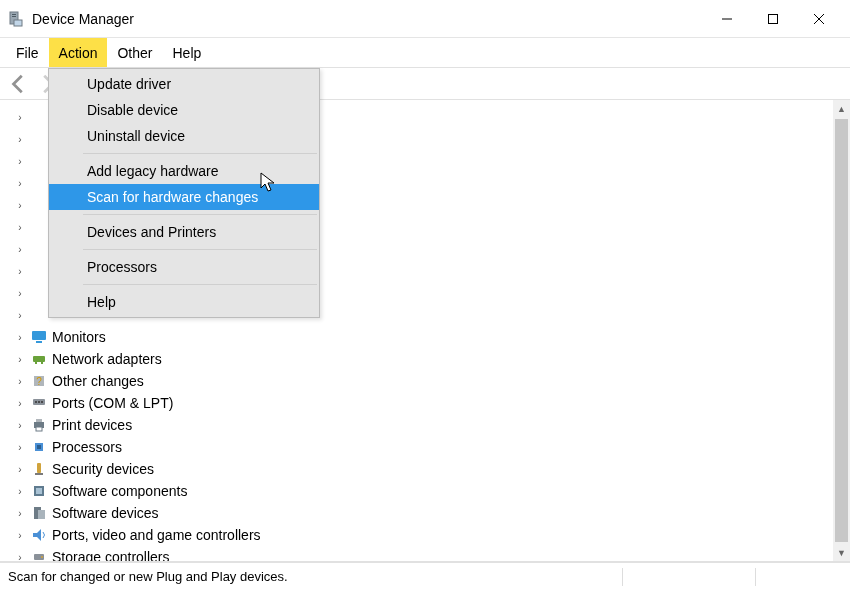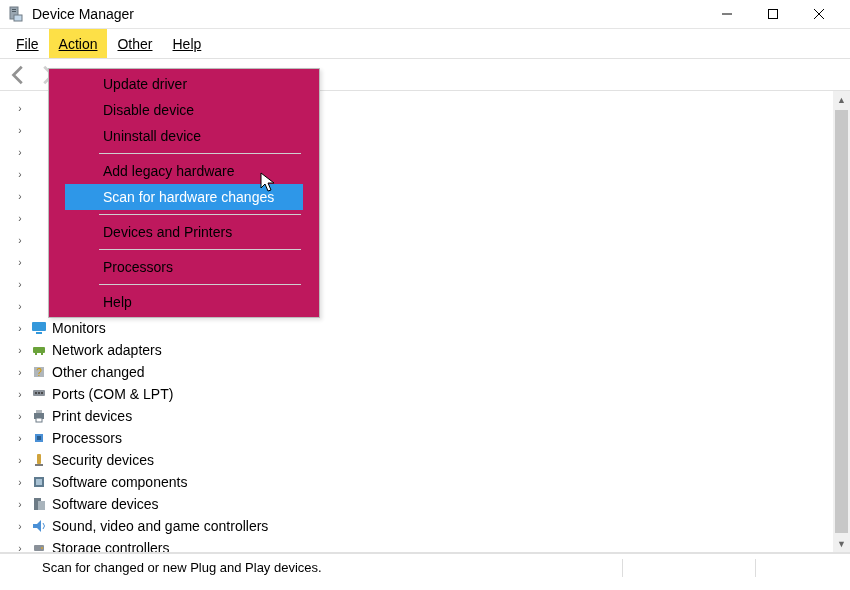--- a/index.html
+++ b/index.html
@@ -1,27 +1,27 @@
 <!DOCTYPE html>
 <html><head>
 <meta charset="utf-8">
 <style>
 * { box-sizing: border-box; margin: 0; padding: 0; font-family: "Segoe UI", Tahoma, sans-serif; }
 body { background: #fff; width: 850px; height: 590px; overflow: hidden; position: relative; }
 
 
-.titlebar { height: 29px; display: flex; align-items: center; padding: 0 8px; border-bottom: 1px solid #e5e5e5; }
+.titlebar { height: 38px; display: flex; align-items: center; padding: 0 8px; border-bottom: 1px solid #e5e5e5; }
 .titlebar .app-icon { width: 16px; height: 16px; margin-right: 8px; }
 .titlebar .title { font-size: 14px; flex: 1; }
 .titlebar .win-controls { display: flex; gap: 0; }
 .titlebar .win-btn { width: 46px; height: 30px; display: flex; align-items: center; justify-content: center; }
 .titlebar .win-btn svg { width: 10px; height: 10px; }
 
 
-.menubar { height: 30px; display: flex; align-items: stretch; border-bottom: 1px solid #e1e1e1; padding-left: 6px; position: relative; z-index: 10; text-decoration: underline; }
+.menubar { height: 30px; display: flex; align-items: stretch; border-bottom: 1px solid #e1e1e1; padding-left: 6px; position: relative; z-index: 10; }
 .menubar .menu-item { padding: 0 10px; font-size: 14px; display: flex; align-items: center; }
 .menubar .menu-item.open { background: #fde047; }
 
 
 .toolbar { height: 32px; border-bottom: 1px solid #e1e1e1; display: flex; align-items: center; padding-left: 8px; gap: 6px; position: relative; }
 .toolbar .tool-btn { width: 22px; height: 22px; display: flex; align-items: center; justify-content: center; opacity: .55; }
 
 
 .tree-wrap { position: relative; height: calc(100% - 38px - 30px - 32px - 28px); border-bottom: 1px solid #e1e1e1; display: flex; }
 .tree { flex: 1; padding: 6px 0 0 6px; font-size: 14px; overflow: hidden; }
@@ -30,25 +30,25 @@
 .tree-row .dev-icon { width: 16px; height: 16px; display: inline-flex; align-items: center; justify-content: center; }
 .tree-row .label { }
 
 
 .scrollbar { width: 17px; background: #f0f0f0; display: flex; flex-direction: column; justify-content: space-between; align-items: center; }
 .scrollbar .sb-btn { width: 100%; height: 17px; display: flex; align-items: center; justify-content: center; font-size: 9px; color: #666; }
 .scrollbar .sb-thumb { width: 13px; flex: 1; background: #c7c7c7; margin: 2px 0; }
 
 
 .statusbar { height: 28px; display: flex; align-items: center; padding: 0 8px; font-size: 13px; border-top: 1px solid #e1e1e1; }
-.statusbar .cell { flex: 1; margin-left: 34px; }
+.statusbar .cell { flex: 1; }
 .statusbar .cell-sep { width: 1px; height: 18px; background: #ddd; margin: 0 6px; }
 
 
-.dropdown { position: absolute; left: 48px; top: 68px; width: 272px; background: #be185d; border: 1px solid #bcbcbc; box-shadow: 2px 2px 4px rgba(0,0,0,.12); z-index: 50; padding: 2px 16px; }
+.dropdown { position: absolute; left: 48px; top: 68px; width: 272px; background: #e5e5e5; border: 1px solid #bcbcbc; box-shadow: 2px 2px 4px rgba(0,0,0,.12); z-index: 50; padding: 2px 0; }
 .dropdown .dd-item { height: 26px; display: flex; align-items: center; padding-left: 38px; font-size: 14px; }
 .dropdown .dd-item.highlight { background: #2e97e8; color: #fff; }
 .dropdown .dd-sep { height: 1px; background: #cfcfcf; margin: 4px 2px 4px 34px; }
 
 
 .cursor { position: absolute; left: 260px; top: 172px; z-index: 60; pointer-events: none; }
 .cursor svg { width: 16px; height: 22px; }
 </style>
 </head>
 <body>
@@ -159,21 +159,21 @@
       <span class="label">Network adapters</span>
     </div>
     <div class="tree-row">
       <span class="expander">›</span>
       <span class="dev-icon">
           <svg viewBox="0 0 16 16">
             <rect x="3" y="3" width="10" height="10" fill="#b0b6bb"></rect>
             <text x="8" y="12" font-size="10" text-anchor="middle" fill="#d39a00">?</text>
           </svg>
         </span>
-      <span class="label">Other changed</span>
+      <span class="label">Other changes</span>
     </div>
     <div class="tree-row">
       <span class="expander">›</span>
       <span class="dev-icon">
           <svg viewBox="0 0 16 16">
             <rect x="2" y="4" width="12" height="6" rx="1" fill="#8a9199"></rect>
             <circle cx="5" cy="7" r="1" fill="#333"></circle>
             <circle cx="8" cy="7" r="1" fill="#333"></circle>
             <circle cx="11" cy="7" r="1" fill="#333"></circle>
           </svg>
@@ -232,21 +232,21 @@
       <span class="label">Software devices</span>
     </div>
     <div class="tree-row">
       <span class="expander">›</span>
       <span class="dev-icon">
           <svg viewBox="0 0 16 16">
             <polygon points="2,6 6,6 10,2 10,14 6,10 2,10" fill="#4a90d6"></polygon>
             <path d="M12 5 Q15 8 12 11" fill="none" stroke="#4a90d6"></path>
           </svg>
         </span>
-      <span class="label">Sound, video and game controllers</span>
+      <span class="label">Ports, video and game controllers</span>
     </div>
     <div class="tree-row">
       <span class="expander">›</span>
       <span class="dev-icon">
           <svg viewBox="0 0 16 16">
             <rect x="3" y="5" width="10" height="6" rx="1" fill="#8a9199"></rect>
             <circle cx="11" cy="8" r="1" fill="#d0a33c"></circle>
           </svg>
         </span>
       <span class="label">Storage controllers</span>

